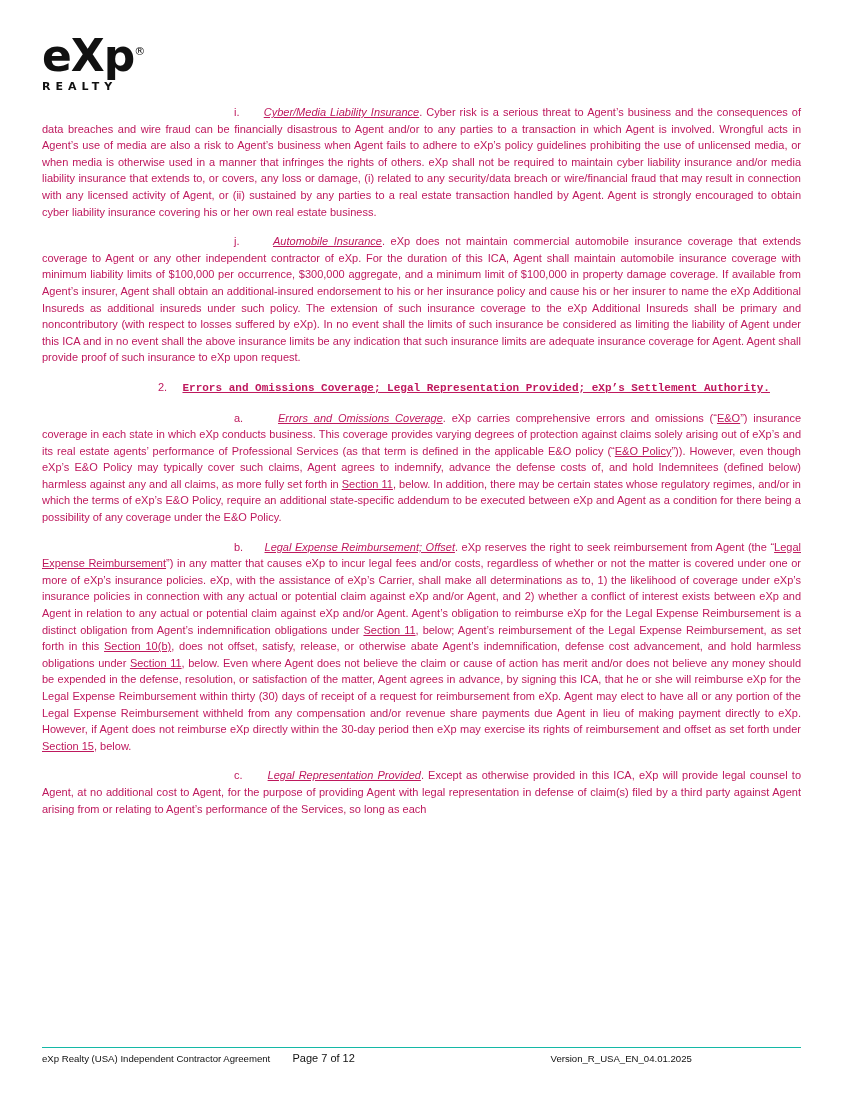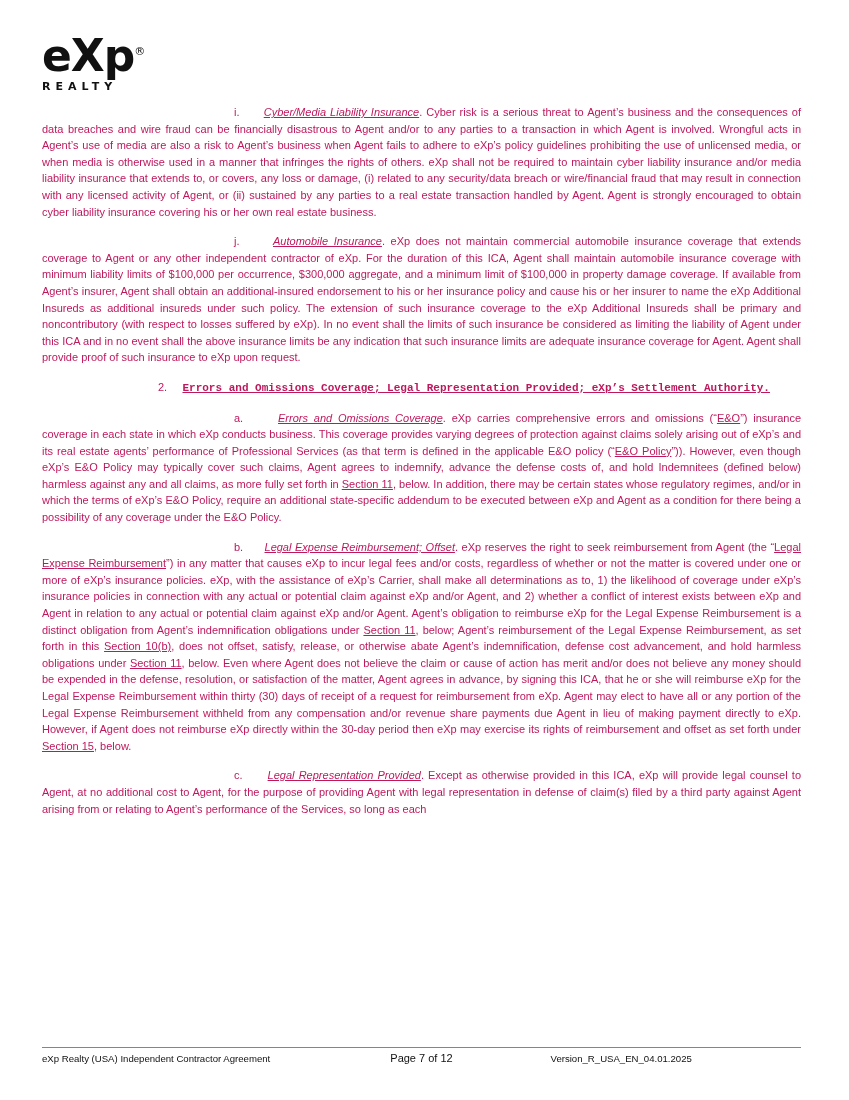--- a/index.html
+++ b/index.html
@@ -89,21 +89,21 @@
     border-top: 1px solid #14b8a6;
     padding-top: 4px;
     font-size: 9.6px;
     display: flex;
     justify-content: space-between;
     align-items: baseline;
     color: #111111;
   }
   .footer-center {
     font-size: 11px;
-    text-align: center;
+    text-align: left;
     flex: 1;
   }
   .footer-left { width: 33%; }
   .footer-right { width: 33%; }
 </style>
 </head>
 <body>
 
 <div class="page">
 

